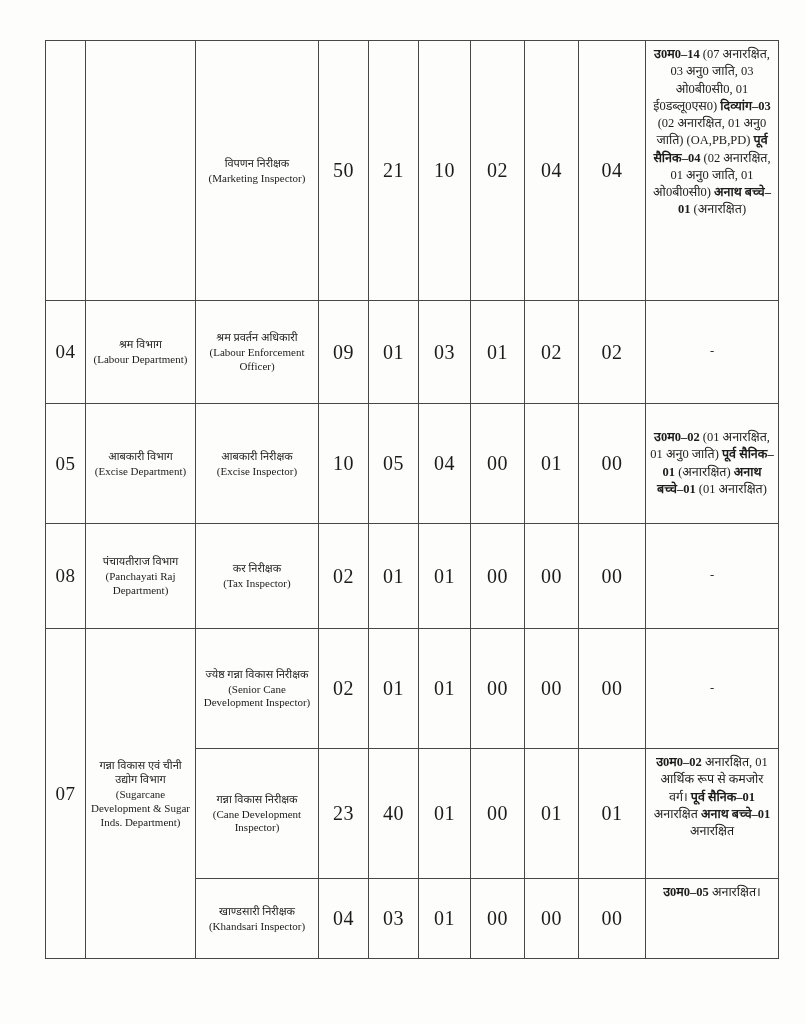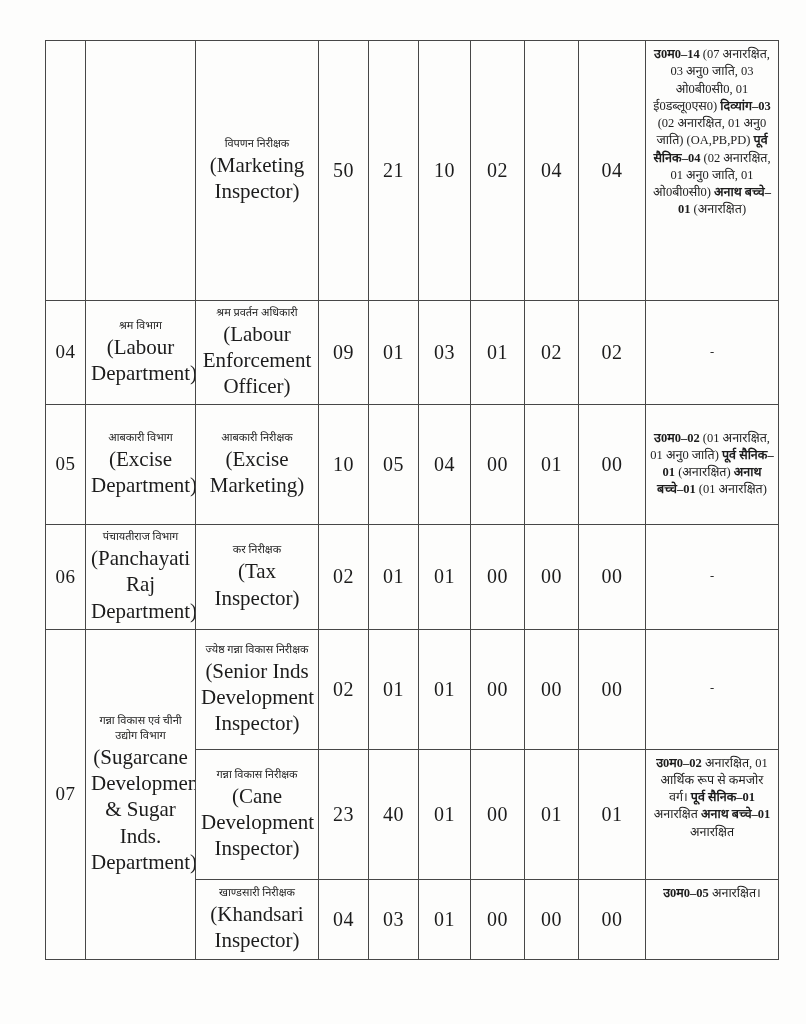--- a/index.html
+++ b/index.html
@@ -36,21 +36,21 @@
     letter-spacing: 0.5px;
   }
   td.dept-cell, td.post-cell {
     padding: 4px 5px;
   }
   .hi-text {
     font-size: 11px;
     line-height: 1.35;
   }
   .en-text {
-    font-size: 21px;
+    font-size: 11px;
     line-height: 1.25;
     margin-top: 1px;
   }
   td.value-cell {
     font-size: 20px;
     letter-spacing: 0.5px;
     margin-left: 17px;
   }
   td.remarks-cell {
     font-size: 12.5px;
@@ -126,33 +126,33 @@
     </tr>
 
     <tr style="height:120px;">
       <td class="serial-cell">05</td>
       <td class="dept-cell">
         <div class="hi-text">आबकारी विभाग</div>
         <div class="en-text">(Excise Department)</div>
       </td>
       <td class="post-cell">
         <div class="hi-text">आबकारी निरीक्षक</div>
-        <div class="en-text">(Excise Marketing)</div>
+        <div class="en-text">(Excise Inspector)</div>
       </td>
       <td class="value-cell">10</td>
       <td class="value-cell">05</td>
       <td class="value-cell">04</td>
       <td class="value-cell">00</td>
       <td class="value-cell">01</td>
       <td class="value-cell">00</td>
       <td class="remarks-cell"><span class="bold">उ0म0–02</span><span> (01 अनारक्षित, 01 अनु0 जाति) </span><span class="bold">पूर्व सैनिक–01</span><span> (अनारक्षित) </span><span class="bold">अनाथ बच्चे–01</span><span> (01 अनारक्षित)</span></td>
     </tr>
 
     <tr style="height:105px;">
-      <td class="serial-cell">06</td>
+      <td class="serial-cell">08</td>
       <td class="dept-cell">
         <div class="hi-text">पंचायतीराज विभाग</div>
         <div class="en-text">(Panchayati Raj Department)</div>
       </td>
       <td class="post-cell">
         <div class="hi-text">कर निरीक्षक</div>
         <div class="en-text">(Tax Inspector)</div>
       </td>
       <td class="value-cell">02</td>
       <td class="value-cell">01</td>
@@ -164,21 +164,21 @@
     </tr>
 
     <tr style="height:120px;">
       <td class="serial-cell" rowspan="3">07</td>
       <td class="dept-cell" rowspan="3">
         <div class="hi-text">गन्ना विकास एवं चीनी उद्योग विभाग</div>
         <div class="en-text">(Sugarcane Development &amp; Sugar Inds. Department)</div>
       </td>
       <td class="post-cell">
         <div class="hi-text">ज्येष्ठ गन्ना विकास निरीक्षक</div>
-        <div class="en-text">(Senior Inds Development Inspector)</div>
+        <div class="en-text">(Senior Cane Development Inspector)</div>
       </td>
       <td class="value-cell">02</td>
       <td class="value-cell">01</td>
       <td class="value-cell">01</td>
       <td class="value-cell">00</td>
       <td class="value-cell">00</td>
       <td class="value-cell">00</td>
       <td class="remarks-cell dash"><span>-</span></td>
     </tr>
 

